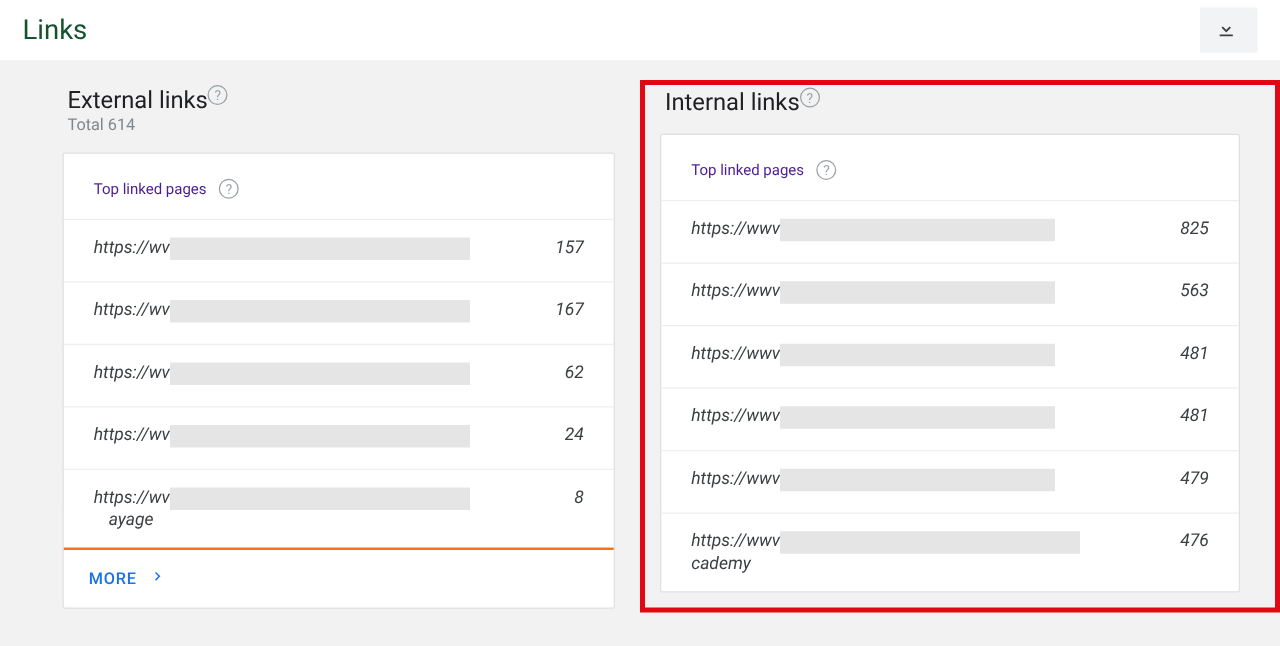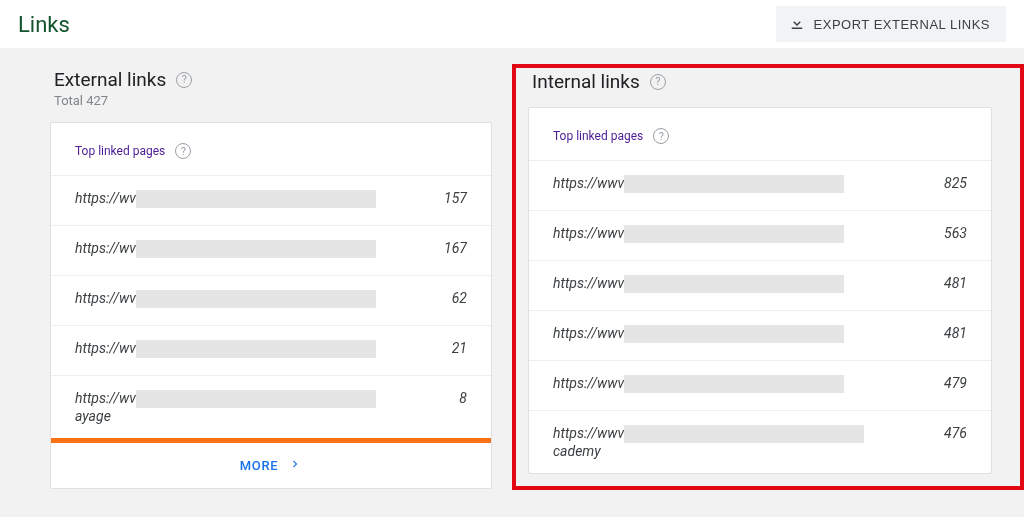--- a/index.html
+++ b/index.html
@@ -53,22 +53,20 @@
   .col-right.highlighted {
     border: 4px solid #e30613;
     padding: 0 28px 12px 12px;
     margin-top: -4px;
   }
   .section-header {
     padding: 0 0 14px 4px;
   }
   .section-title-row {
     display: flex;
-    align-items: center;
-    gap: 10px;
   }
   .section-title {
     font-size: 19px;
     font-weight: 400;
     color: #202124;
   }
   .help-icon {
     width: 16px; height: 16px;
     border: 1.2px solid #9aa0a6;
     border-radius: 50%;
@@ -125,24 +123,24 @@
     vertical-align: middle;
   }
   .row-count {
     font-size: 14px;
     color: #3c4043;
     min-width: 40px;
     text-align: right;
   }
   .card-footer {
     display: flex;
-    justify-content: center;
+    justify-content: flex-start;
     align-items: center;
     padding: 14px 20px;
-    border-top: 5px solid #f97316;
+    border-top: 2px solid #f97316;
   }
   .more-link {
     color: #1a73e8;
     font-size: 13px;
     font-weight: 500;
     letter-spacing: .6px;
     display: flex;
     align-items: center;
     gap: 10px;
     cursor: pointer;
@@ -154,33 +152,32 @@
 <body>
 
 <div class="topbar">
   <h1>Links</h1>
   <button class="export-btn">
     <span>
       <svg viewBox="0 0 24 24">
           <path d="M5 20h14v-2H5v2zM12 2L12 13.17 8.41 9.59 7 11l5 5 5-5-1.41-1.41L12 13.17 12 2z"></path>
         </svg>
     </span>
-    <span>EXPORT EXTERNAL LINKS</span>
   </button>
 </div>
 
 <div class="content">
 
   <div class="col col-left">
     <div class="section-header">
       <div class="section-title-row">
         <span class="section-title">External links</span>
         <span class="help-icon">?</span>
       </div>
-      <div class="section-total">Total 427</div>
+      <div class="section-total">Total 614</div>
     </div>
 
     <div class="card">
       <div class="card-header">
         <span class="card-title">Top linked pages</span>
         <span class="help-icon">?</span>
       </div>
       <div id="external-rows">
           <div class="row">
             <div class="row-url">
@@ -201,27 +198,27 @@
               <span>https://wv</span>
               <span class="redacted" style="width: 240px;"></span>
             </div>
             <div class="row-count">62</div>
           </div>
           <div class="row">
             <div class="row-url">
               <span>https://wv</span>
               <span class="redacted" style="width: 240px;"></span>
             </div>
-            <div class="row-count">21</div>
-          </div>
-          <div class="row">
-            <div class="row-url">
-              <span>https://wv</span>
-              <span class="redacted" style="width: 240px;"></span>
-              <span class="url-suffix" style="flex-basis: 100%;">ayage</span>
+            <div class="row-count">24</div>
+          </div>
+          <div class="row">
+            <div class="row-url">
+              <span>https://wv</span>
+              <span class="redacted" style="width: 240px;"></span>
+              <span class="url-suffix" style="flex-basis: 100%; margin-left: 12px;">ayage</span>
             </div>
             <div class="row-count">8</div>
           </div>
         </div>
       <div class="card-footer">
         <a class="more-link">
           <span>MORE</span>
           <span>
             <svg viewBox="0 0 24 24">
                 <path d="M8.59 16.59 13.17 12 8.59 7.41 10 6l6 6-6 6z"></path>

